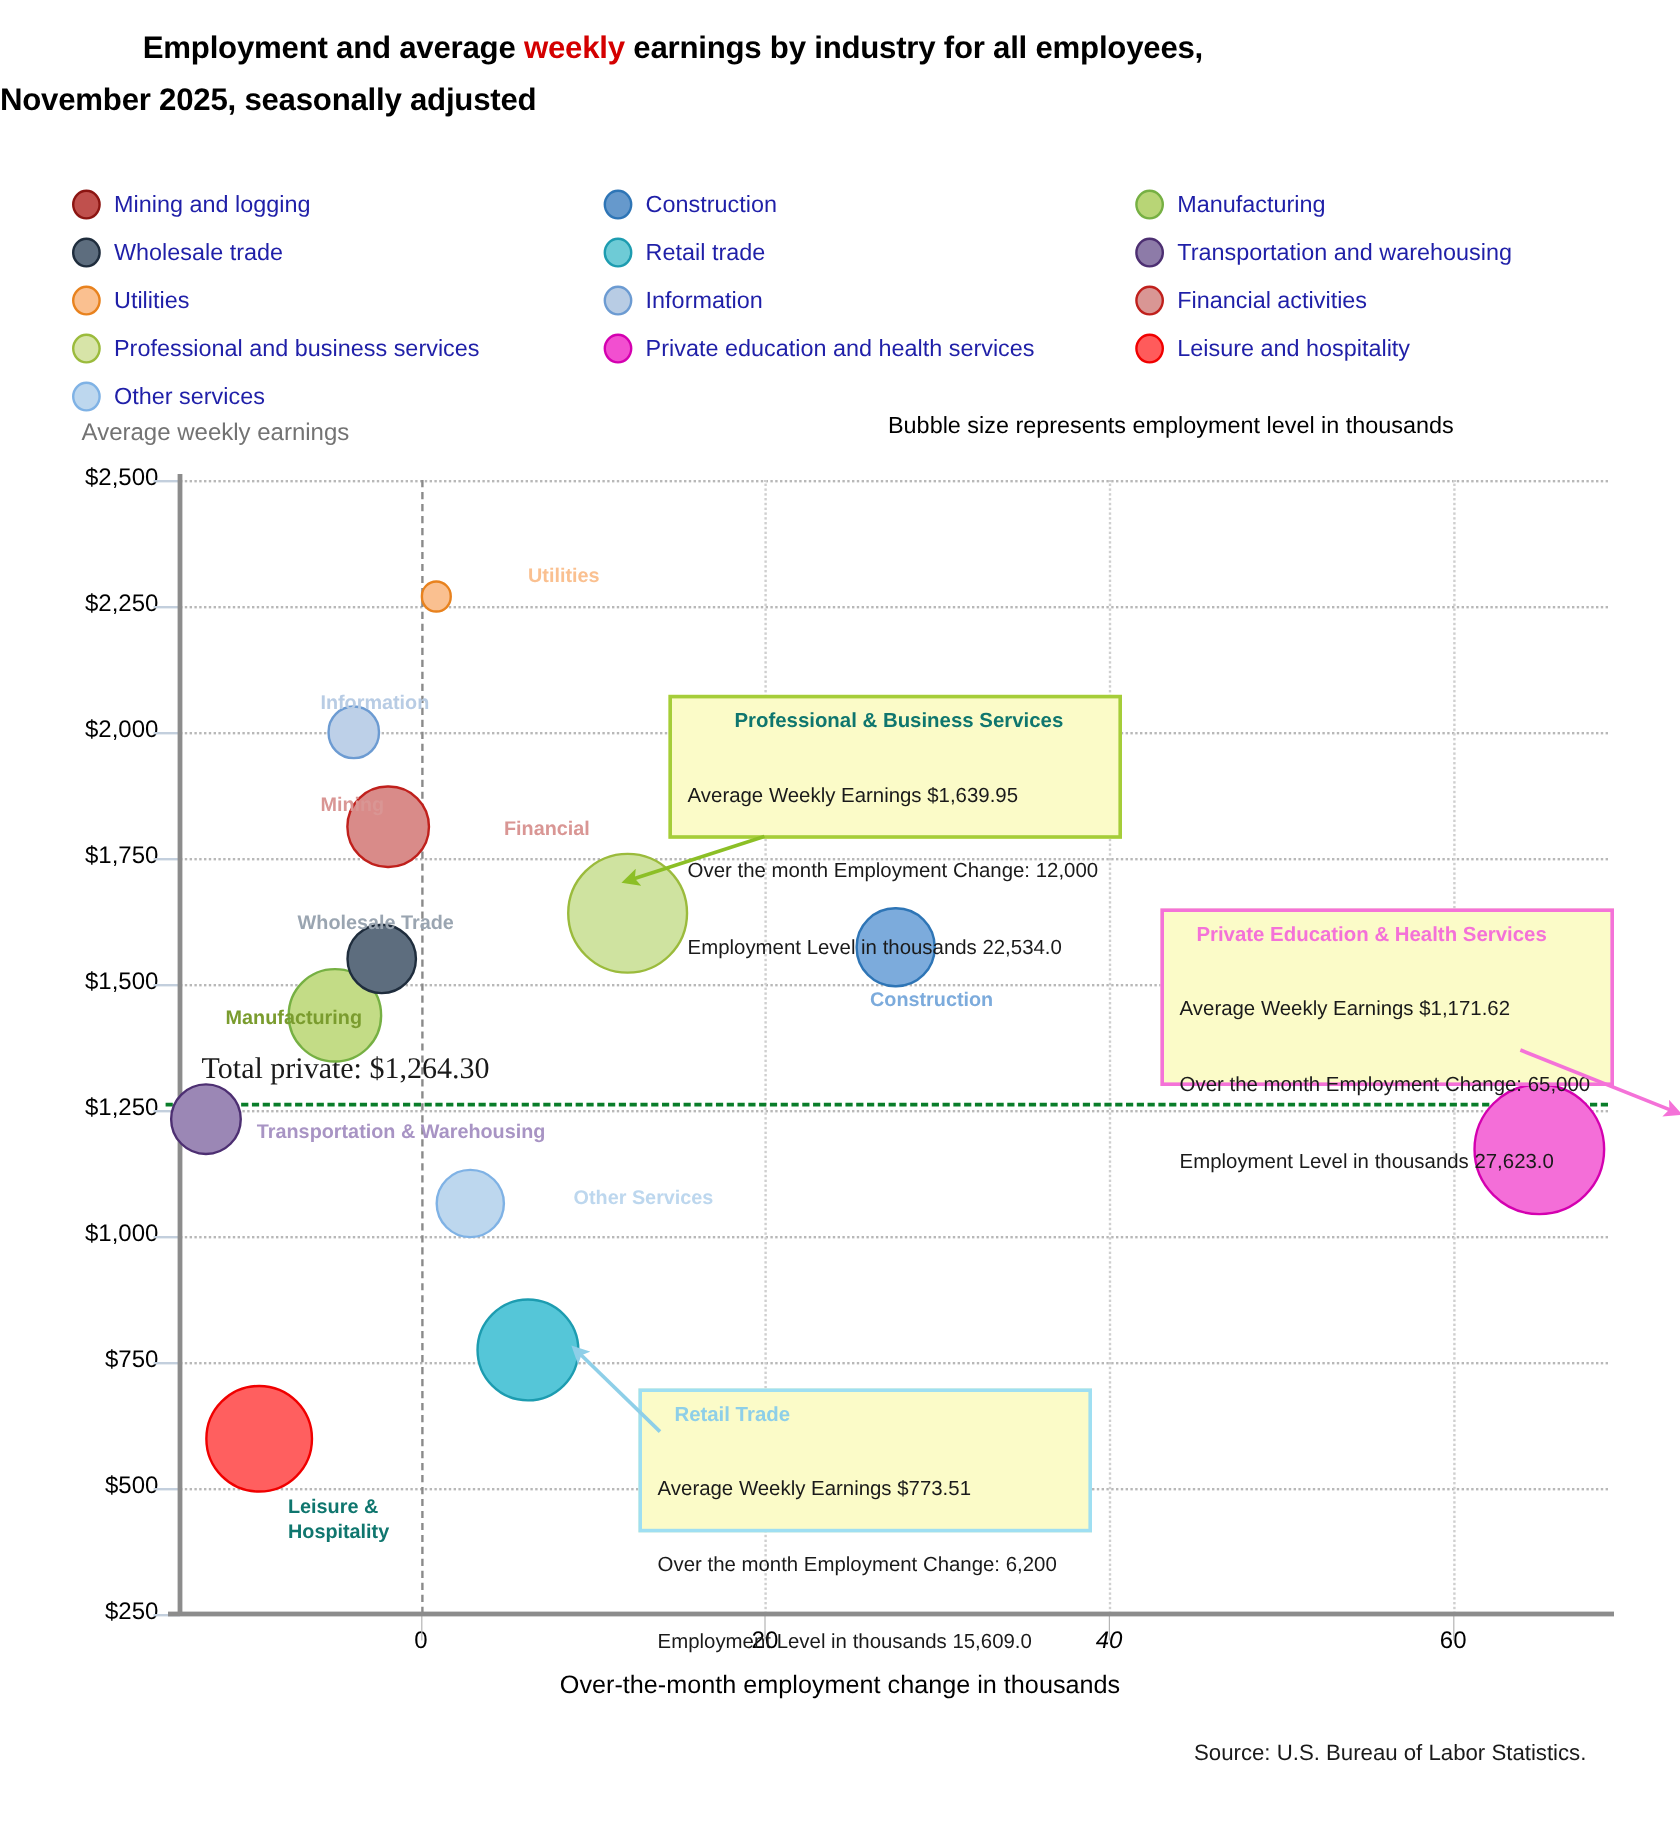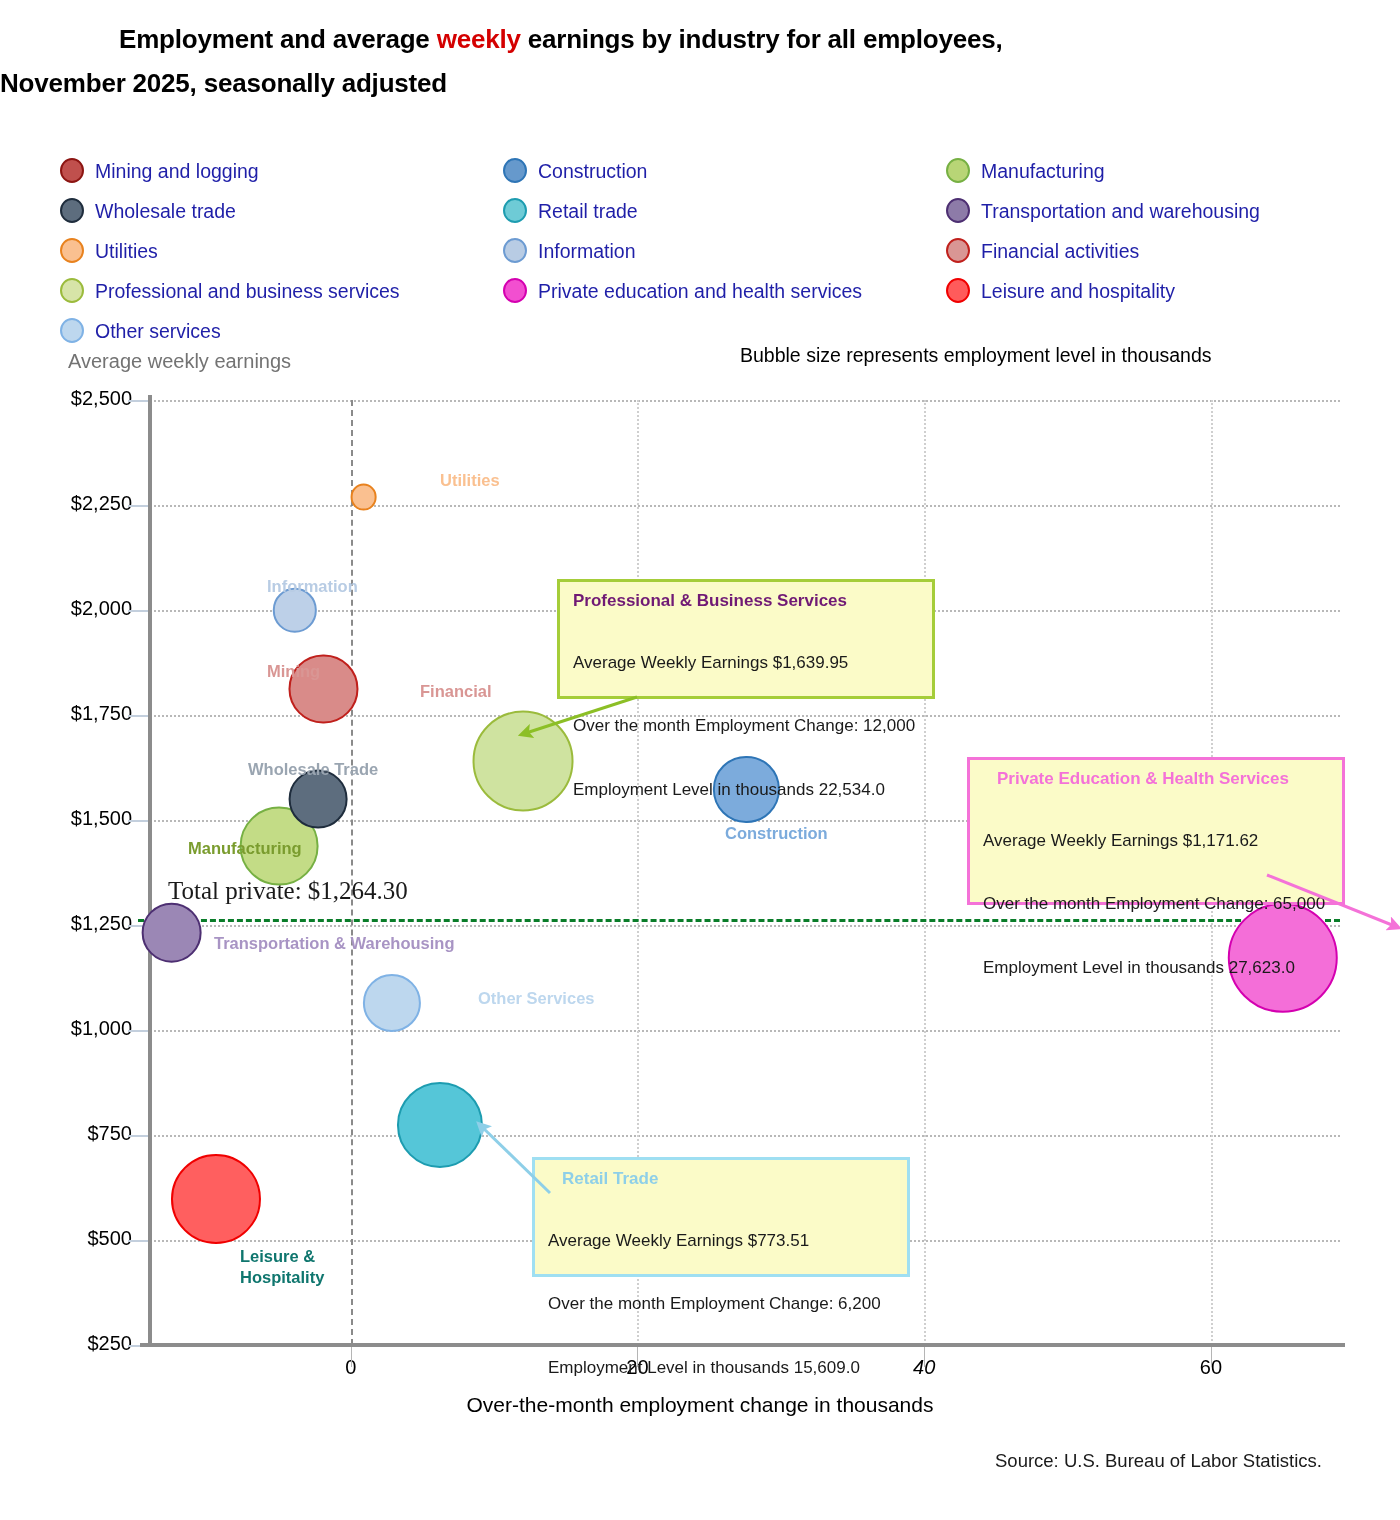--- a/index.html
+++ b/index.html
@@ -211,21 +211,21 @@
       <div class="bubble-label" style="left: 270px; top: 282px; color: rgb(217, 150, 148);">Financial</div>
       <div class="bubble-label" style="left: 98px; top: 360px; color: rgb(154, 165, 177);">Wholesale Trade</div>
       <div class="bubble-label" style="left: 38px; top: 439px; color: rgb(122, 156, 46);">Manufacturing</div>
       <div class="bubble-label" style="left: 575px; top: 424px; color: rgb(124, 171, 220);">Construction</div>
       <div class="bubble-label" style="left: 64px; top: 534px; color: rgb(168, 148, 196);">Transportation &amp; Warehousing</div>
       <div class="bubble-label" style="left: 328px; top: 589px; color: rgb(189, 215, 238);">Other Services</div>
       <div class="bubble-label two-line" style="left: 90px; top: 846px; color: #0f766e;">Leisure &amp; Hospitality</div>
     </div>
   <div id="callouts">
       <div class="callout" style="left: 407px; top: 179px; width: 378px; height: 120px; border: 3px solid rgb(165, 205, 57);">
-        <div class="callout-title" style="color: #701a75; padding-left: 0px;">Professional &amp; Business Services</div>
+        <div class="callout-title" style="color: #0f766e; padding-left: 0px; margin-left: 39px;">Professional &amp; Business Services</div>
         <div class="callout-line">Average Weekly Earnings $1,639.95</div>
         <div class="callout-line">Over the month Employment Change:  12,000</div>
         <div class="callout-line">Employment Level in thousands 22,534.0</div>
       </div>
       <svg class="callout-arrow" width="146" height="69" style="left: 357px; top: 281px;">
         <defs>
           <marker id="am0" markerWidth="5" markerHeight="5" refX="3.2" refY="2.5" orient="auto">
             <path d="M0,0 L5,2.5 L0,5 L1.1,2.5 z" fill="#8cbf26"></path>
           </marker>
         </defs>

